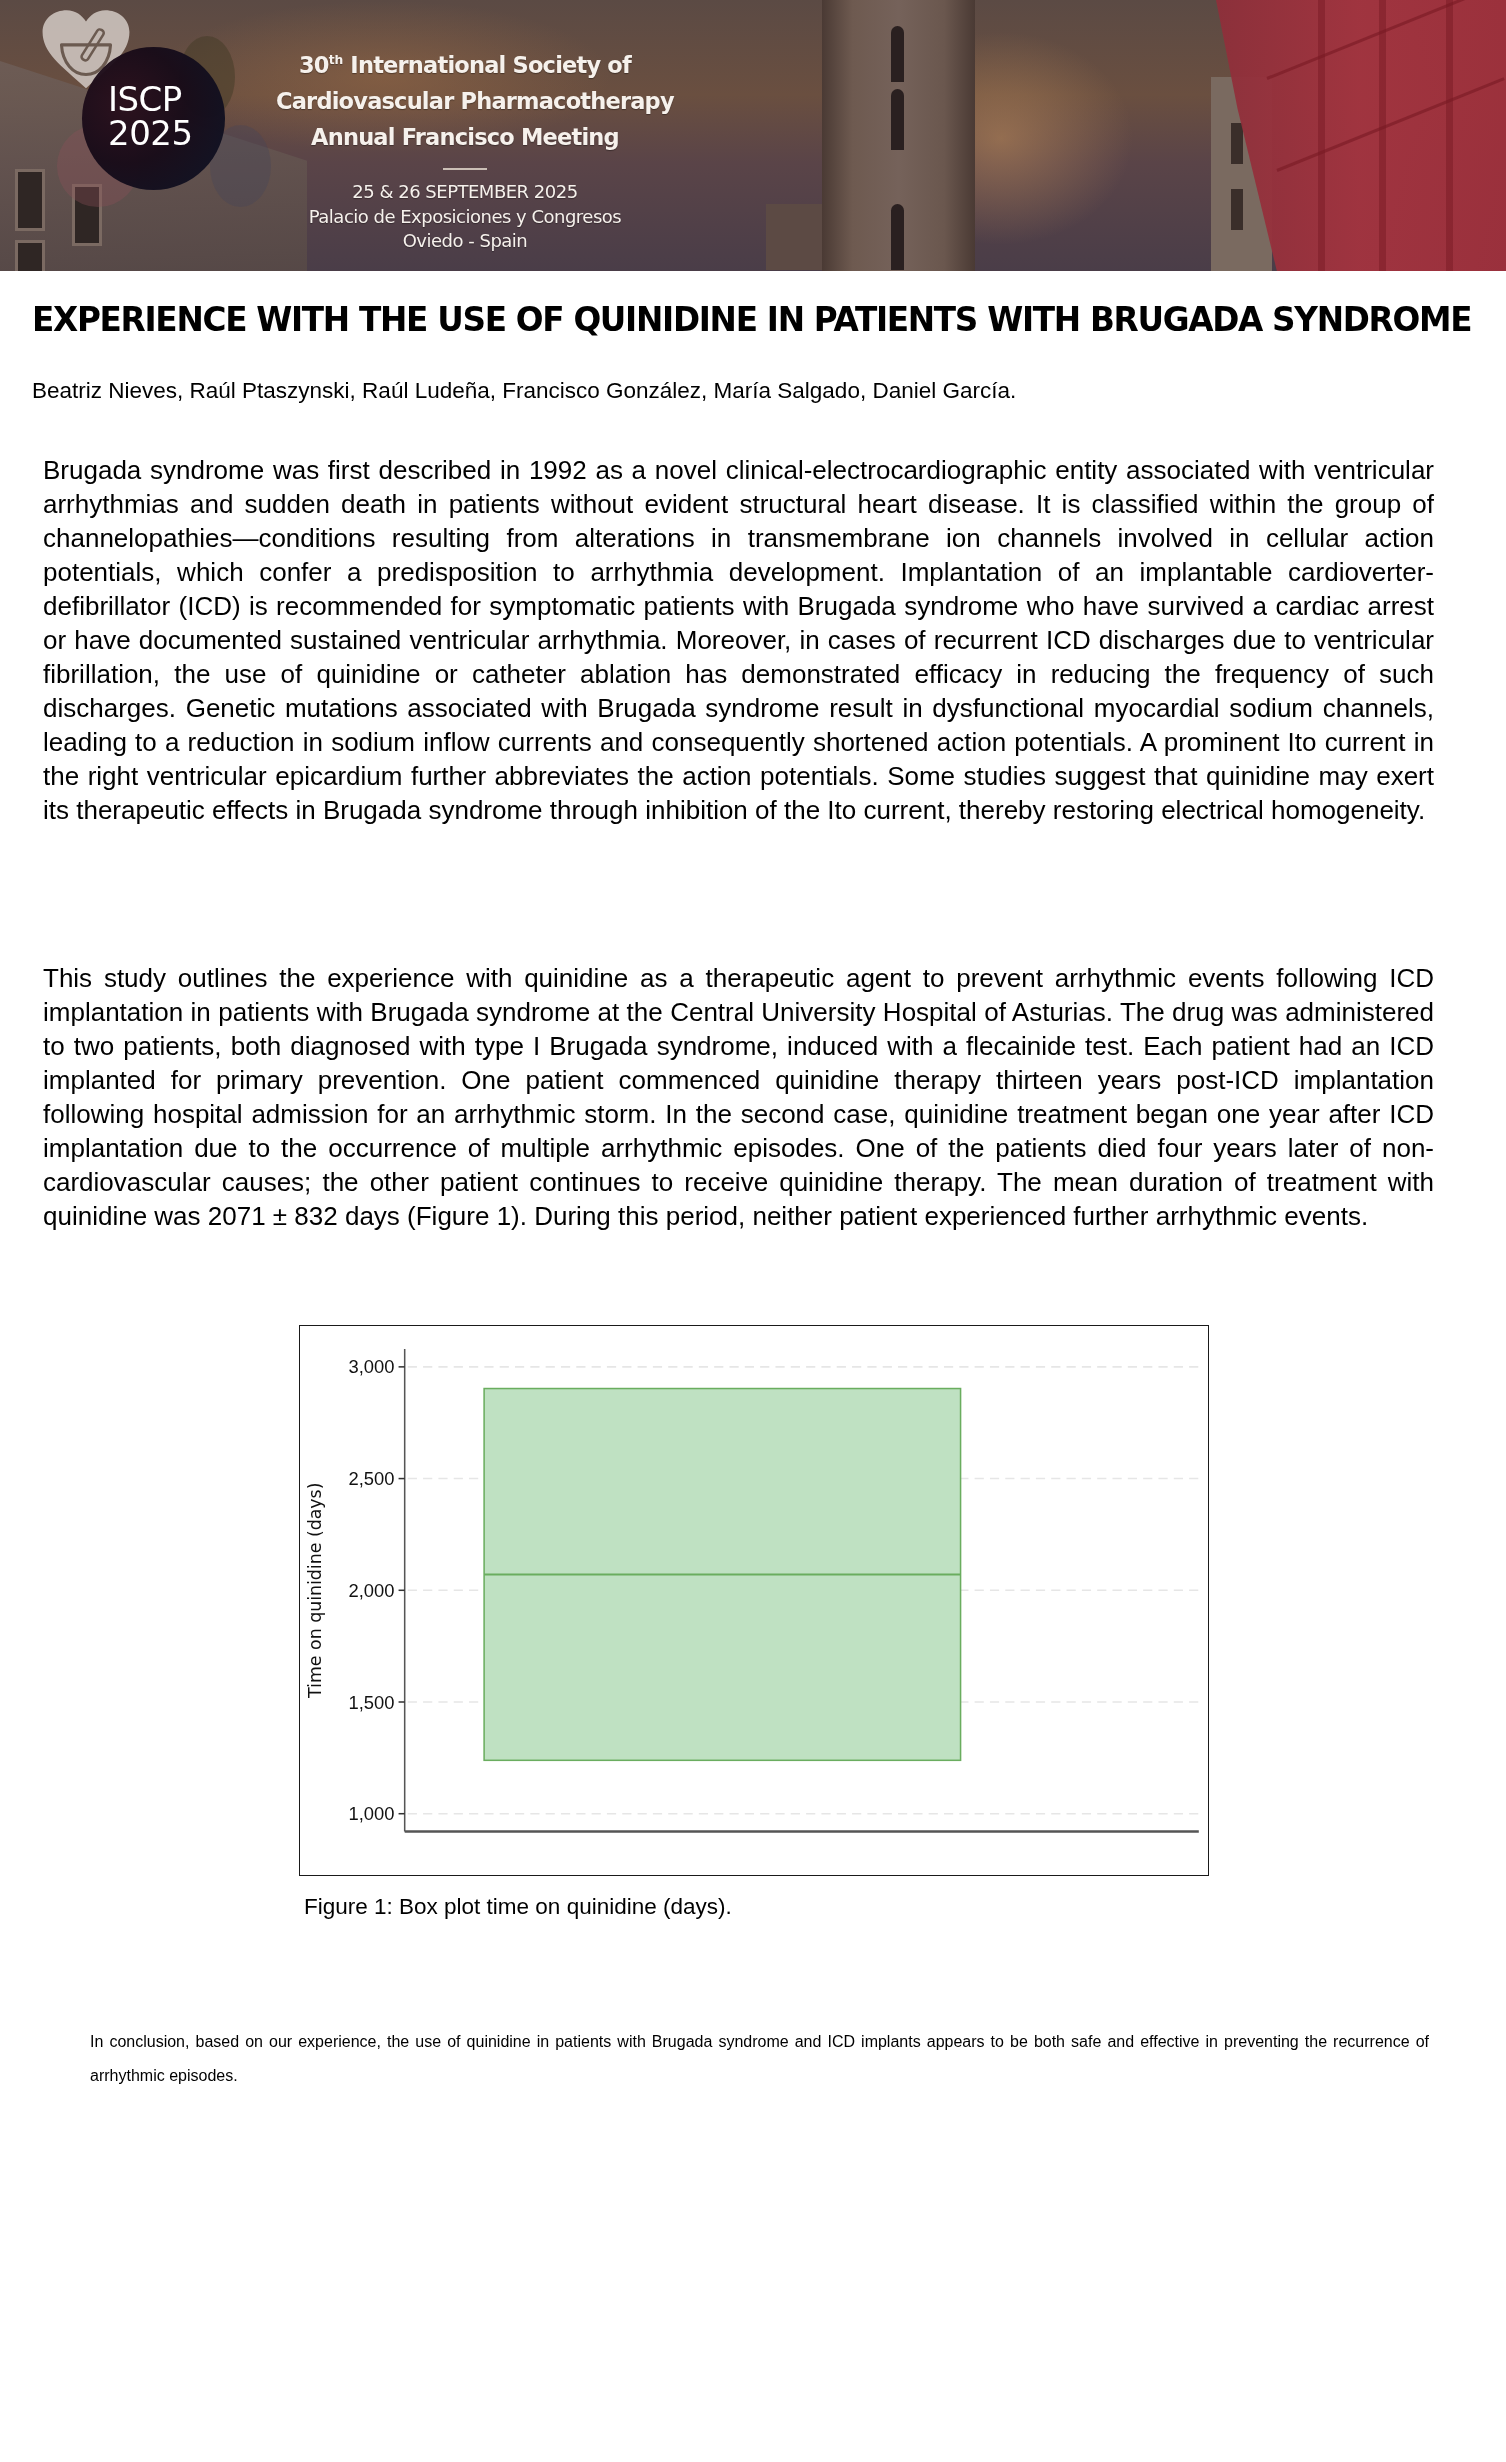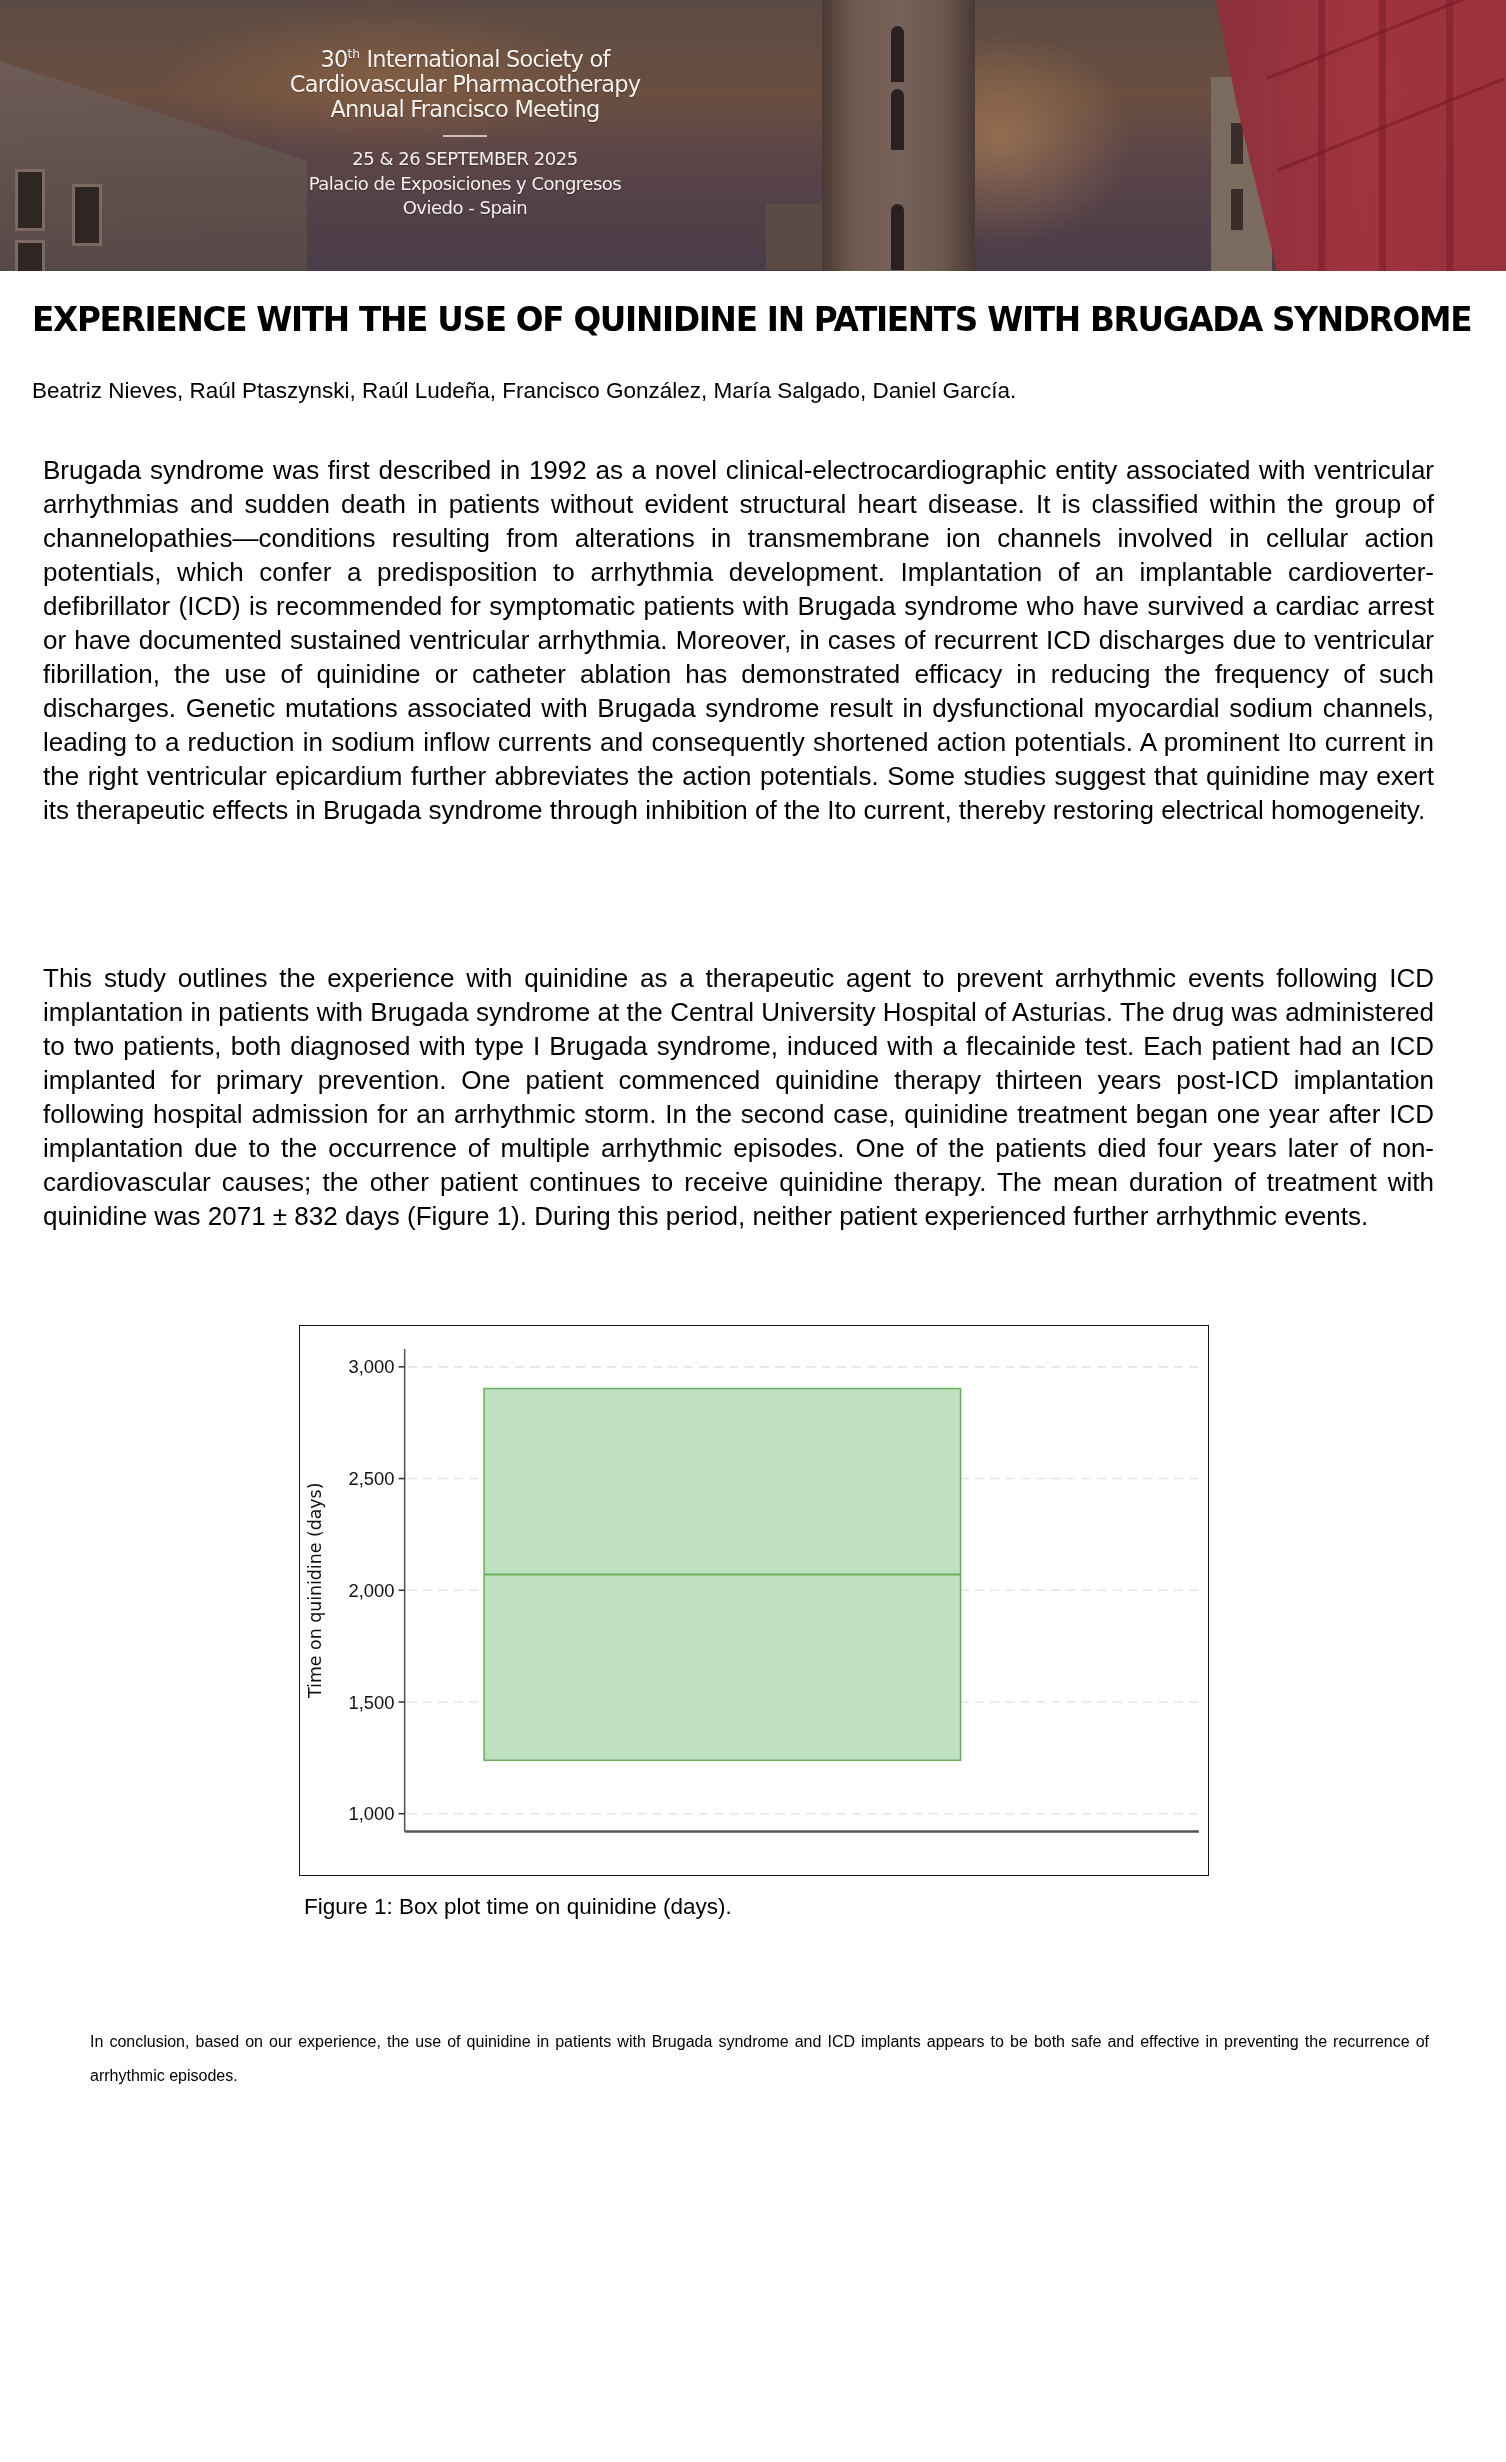--- a/index.html
+++ b/index.html
@@ -33,21 +33,21 @@
   .circle-dark { position: absolute; left: 51px; top: 47px; width: 143px; height: 143px; border-radius: 50%;
     background: radial-gradient(circle at 30% 40%, #2a0f1c 0%, #170b18 45%, #0c1326 100%); opacity: 0.96; }
   .circle-ghost1 { position: absolute; left: 148px; top: 36px; width: 56px; height: 82px; border-radius: 50%; background: rgba(70,60,40,0.55); }
   .circle-ghost2 { position: absolute; left: 25.5px; top: 125px; width: 82px; height: 82px; border-radius: 50%; background: rgba(140,80,90,0.35); }
   .circle-ghost3 { position: absolute; left: 179px; top: 125px; width: 61px; height: 82px; border-radius: 50%; background: rgba(70,70,90,0.35); }
   .logo-text { position: absolute; left: 77px; top: 82px; width: 92px; color: #fff; font-family: "DejaVu Sans", sans-serif;
     font-size: 34px; line-height: 34px; letter-spacing: -0.5px; text-align: left; }
 
   .conf-block { position: absolute; left: 276px; top: 42px; width: 378px; text-align: center; color: #f6f1ec;
     font-family: "DejaVu Sans", sans-serif; text-shadow: 0 0.5px 1px rgba(0,0,0,0.35); }
-  .conf-line { font-size: 22.5px; font-weight: normal; line-height: 25px; letter-spacing: -0.8px; white-space: nowrap; }
+  .conf-line { font-size: 22.5px; font-weight: bold; line-height: 36px; letter-spacing: -0.8px; white-space: nowrap; }
   .conf-line sup { font-size: 12.3px; vertical-align: 9.2px; letter-spacing: 0; }
   .conf-divider { width: 44px; height: 1.5px; background: #cbbfb6; margin: 13.3px auto 10.2px auto; }
   .conf-small { font-size: 18px; font-weight: normal; line-height: 24.5px; letter-spacing: -0.5px; white-space: nowrap; }
 
   
   .title { position: absolute; left: 32px; top: 300px; width: 1461px; font-size: 33px; font-weight: bold;
     font-family: "DejaVu Sans", sans-serif; letter-spacing: -1.3px; white-space: nowrap; transform: scaleX(0.99); transform-origin: left; }
   .authors { position: absolute; left: 32px; top: 378px; font-size: 22.5px; white-space: nowrap; text-align: right; }
 
   .para { position: absolute; left: 43px; width: 1391px; font-size: 26px; line-height: 34px; text-align: justify; }
@@ -79,20 +79,35 @@
   <div class="mid-building"></div>
   <div class="mid-window" style="top:123px;"></div>
   <div class="mid-window" style="top:189px;"></div>
   <div class="red-overlay"></div>
   <div class="red-column" style="left:1318px;"></div>
   <div class="red-column" style="left:1379px;"></div>
   <div class="red-column" style="left:1446px;"></div>
   <div class="red-line" style="left:1267px; top:77px; width:245px; transform:rotate(-22deg);"></div>
   <div class="red-line" style="left:1277px; top:169px; width:245px; transform:rotate(-22deg);"></div>
 
+  <div class="logo">
+    <div class="circle-ghost1"></div>
+    <div class="circle-ghost2"></div>
+    <div class="circle-ghost3"></div>
+    <svg class="heart" viewBox="0 0 180 160">
+      <path d="M90 155 C 40 110, 5 85, 5 45 C 5 18, 28 2, 52 2 C 70 2, 82 12, 90 24 C 98 12, 110 2, 128 2 C 152 2, 175 18, 175 45 C 175 85, 140 110, 90 155 Z" fill="#cfc6c0" opacity="0.88"></path>
+      <path d="M42 70 L 138 70 C 136 105, 115 128, 90 128 C 65 128, 44 105, 42 70 Z" fill="none" stroke="#6b5a50" stroke-width="6" stroke-linejoin="round"></path>
+      <rect x="96" y="36" width="14" height="68" rx="6" transform="rotate(32 103 70)" fill="none" stroke="#6b5a50" stroke-width="5"></rect>
+    </svg>
+    <div class="circle-dark"></div>
+    <div class="logo-text">
+      <div>ISCP</div>
+      <div>2025</div>
+    </div>
+  </div>
 
   <div class="conf-block">
     <div class="conf-line"><span>30</span><sup>th</sup><span> International Society of</span></div>
     <div class="conf-line">Cardiovascular Pharmacotherapy</div>
     <div class="conf-line">Annual Francisco Meeting</div>
     <div class="conf-divider"></div>
     <div class="conf-small">25 &amp; 26 SEPTEMBER 2025</div>
     <div class="conf-small">Palacio de Exposiciones y Congresos</div>
     <div class="conf-small">Oviedo - Spain</div>
   </div>

